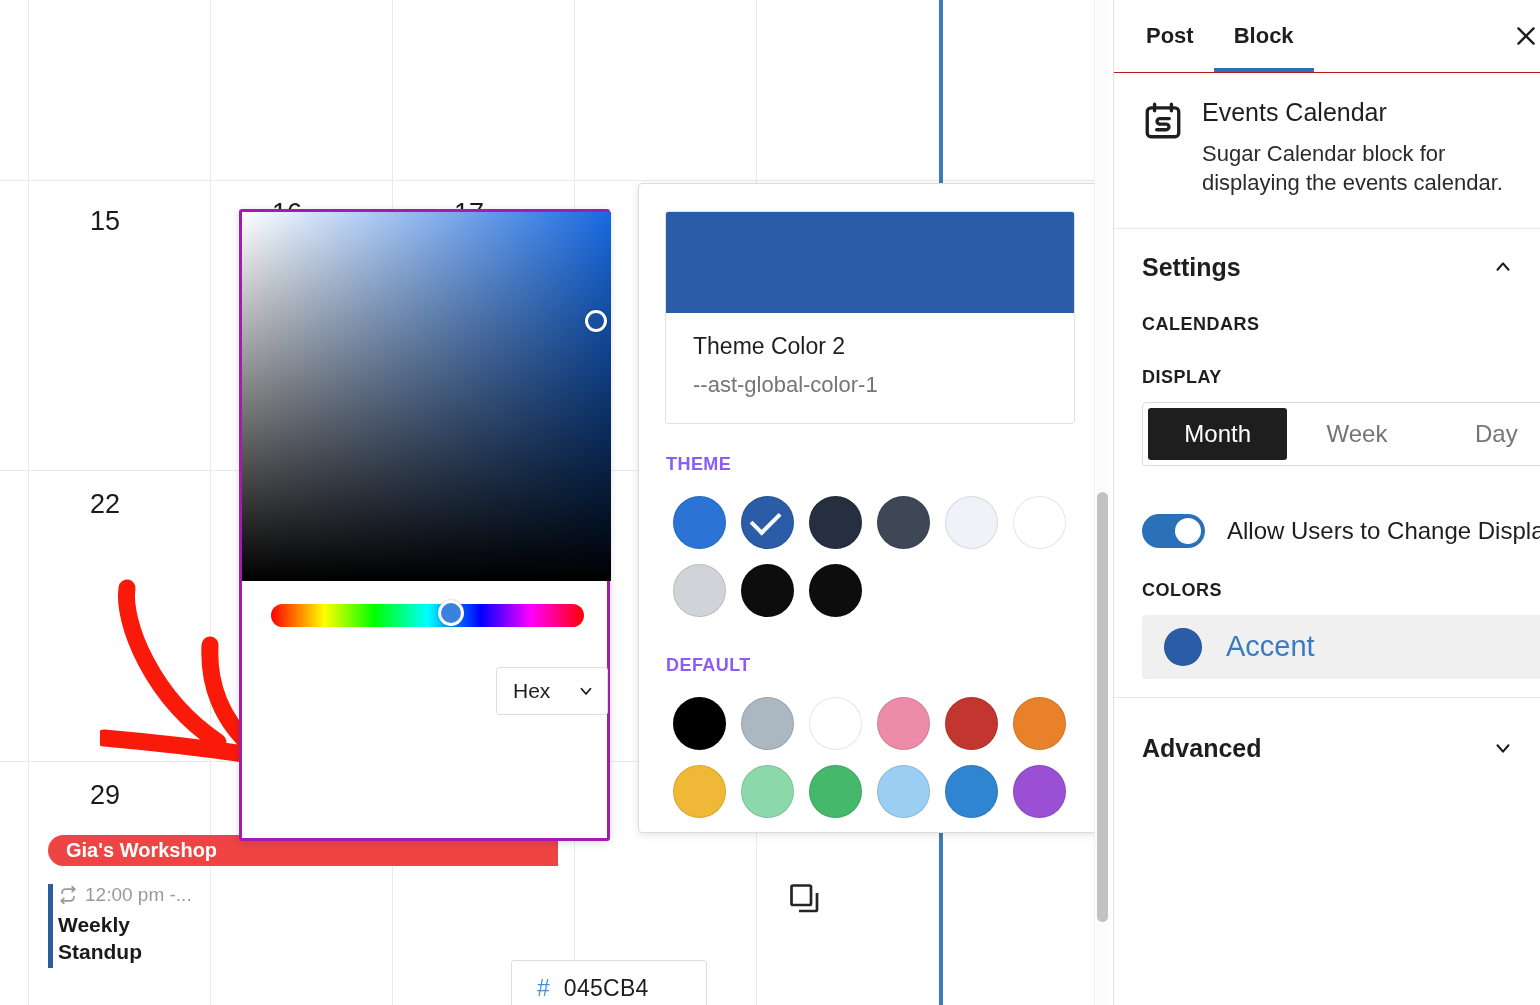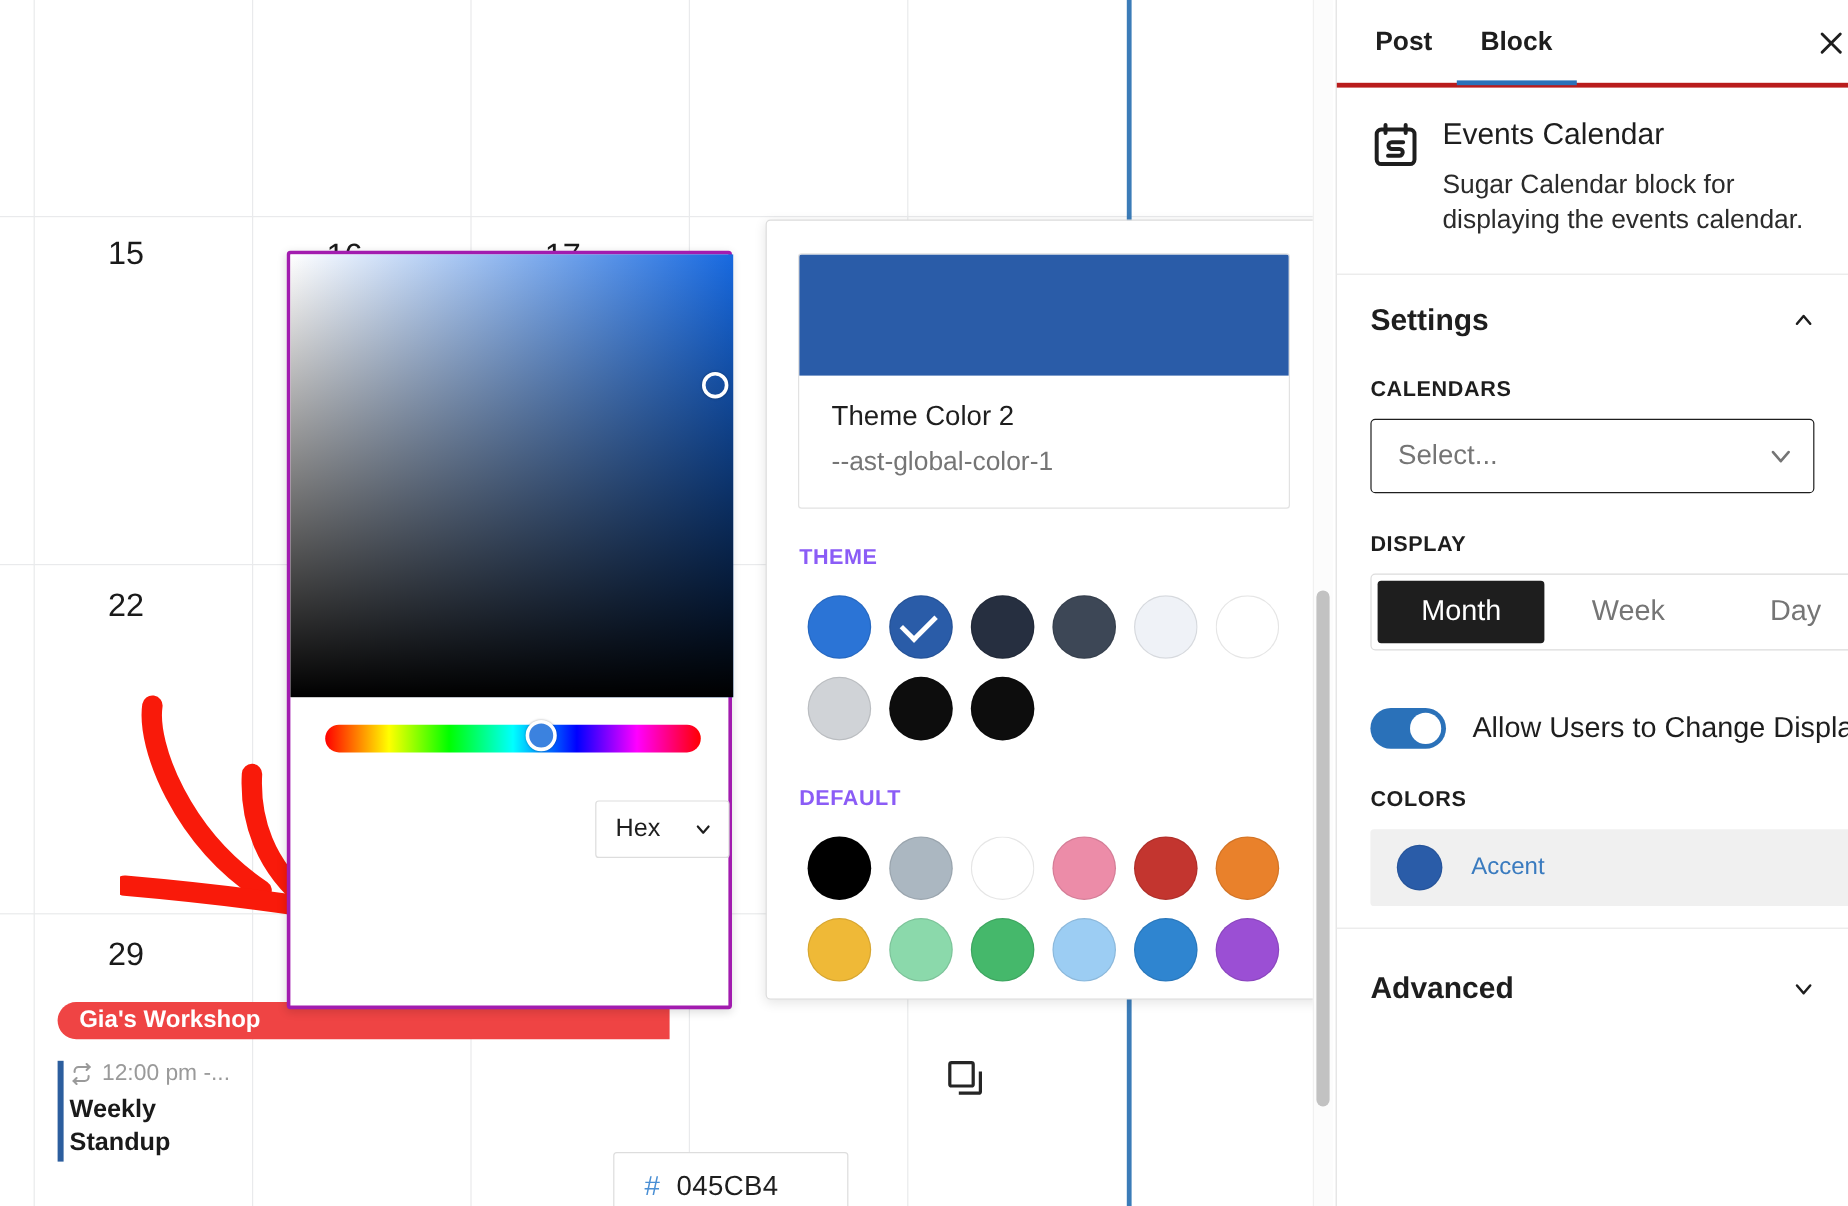--- a/index.html
+++ b/index.html
@@ -112,21 +112,21 @@
     content: ""; width: 24px; height: 13px;
     border-left: 4px solid #fff; border-bottom: 4px solid #fff;
     transform: rotate(-45deg) translate(1px,-3px);
   }
 
   
   #sidebar {
     position: absolute; left: 1113px; top: 0; width: 427px; height: 1005px;
     background: #fff; border-left: 1px solid #e0e0e0;
   }
-  #tabs { position: relative; height: 73px; border-bottom: 4px solid #b91c1c; display: flex; align-items: center; }
+  #tabs { position: relative; height: 73px; border-bottom: 1px solid #b91c1c; display: flex; align-items: center; }
   .tab {
     height: 72px; display: flex; align-items: center; font-size: 22px; font-weight: 600;
     color: #1e1e1e; padding: 0 20px; cursor: pointer; position: relative;
   }
   .tab.active::after {
     content: ""; position: absolute; left: 0; right: 0; bottom: 0; height: 4px; background: #2a71b9;
   }
   #close-btn { position: absolute; right: -8px; top: 14px; width: 44px; height: 44px; display: flex; align-items: center; justify-content: center; cursor: pointer; }
 
   #block-head { padding: 24px 30px 30px 28px; border-bottom: 1px solid #e8e8e8; display: flex; gap: 18px; justify-content: flex-end; }
@@ -161,21 +161,21 @@
   #toggle {
     width: 63px; height: 34px; border-radius: 17px; background: #2a71b9; position: relative; flex: none; cursor: pointer;
   }
   #toggle .knob { position: absolute; right: 4px; top: 4px; width: 26px; height: 26px; border-radius: 50%; background: #fff; }
   #toggle-row .lb { font-size: 24px; color: #1e1e1e; white-space: nowrap; }
   #accent-row {
     margin: 0 0 0 28px; width: 430px; height: 64px; background: #f0f0f0; border-radius: 3px;
     display: flex; align-items: center; gap: 24px; padding-left: 22px; cursor: pointer;
   }
   #accent-dot { width: 38px; height: 38px; border-radius: 50%; flex: none; box-shadow: inset 0 0 0 1px rgba(0,0,0,.08); }
-  #accent-row .lb { font-size: 20px; color: #3a7bbf; }
+  #accent-row .lb { font-size: 29px; color: #3a7bbf; }
 
   
   #scrollbar-track { position: absolute; left: 1094px; top: 0; width: 17px; height: 1005px; background: #fcfcfc; border-left: 1px solid #f0f0f0; }
   #scrollbar-thumb { position: absolute; left: 1097px; top: 492px; width: 11px; height: 430px; border-radius: 6px; background: #c2c2c2; cursor: pointer; }
 </style>
 </head>
 <body>
 
 <div id="root">
 
@@ -184,21 +184,21 @@
     <div class="grid-v" style="left:210px"></div>
     <div class="grid-v" style="left:392px"></div>
     <div class="grid-v" style="left:574px"></div>
     <div class="grid-v" style="left:756px"></div>
     <div class="grid-h" style="top:180px"></div>
     <div class="grid-h" style="top:470px"></div>
     <div class="grid-h" style="top:761px"></div>
 
     <div class="blue-line" style="left:939px"></div>
 
-    <div class="daynum" style="left:90px;top:196px">15</div>
+    <div class="daynum" style="left:90px;top:206px">15</div>
     <div class="daynum" style="left:272px;top:198px">16</div>
     <div class="daynum" style="left:454px;top:198px">17</div>
     <div class="daynum" style="left:90px;top:489px">22</div>
     <div class="daynum" style="left:90px;top:780px">29</div>
 
     <div id="event-pill" style="background: #ef4444;">
       <span class="t">Gia's Workshop</span>
     </div>
 
     <div id="timed-event">
@@ -362,26 +362,20 @@
 
     <div class="panel">
       <div class="panel-title">
         <span>Settings</span>
         <svg width="22" height="22" viewBox="0 0 24 24" fill="none" stroke="#1e1e1e" stroke-width="2.3" stroke-linecap="round" stroke-linejoin="round">
           <polyline points="6 15 12 8 18 15"></polyline>
         </svg>
       </div>
 
       <div class="field-label">CALENDARS</div>
-      <div id="calendars-select">
-        <span>Select...</span>
-        <svg width="26" height="26" viewBox="0 0 24 24" fill="none" stroke="#757575" stroke-width="2" stroke-linecap="round" stroke-linejoin="round">
-          <polyline points="6 9 12 16 18 9"></polyline>
-        </svg>
-      </div>
 
       <div class="field-label">DISPLAY</div>
       <div id="display-group">
         <div class="seg on">Month</div>
         <div class="seg">Week</div>
         <div class="seg">Day</div>
       </div>
 
       <div id="toggle-row">
         <div id="toggle" style="background: rgb(42, 113, 185);">

